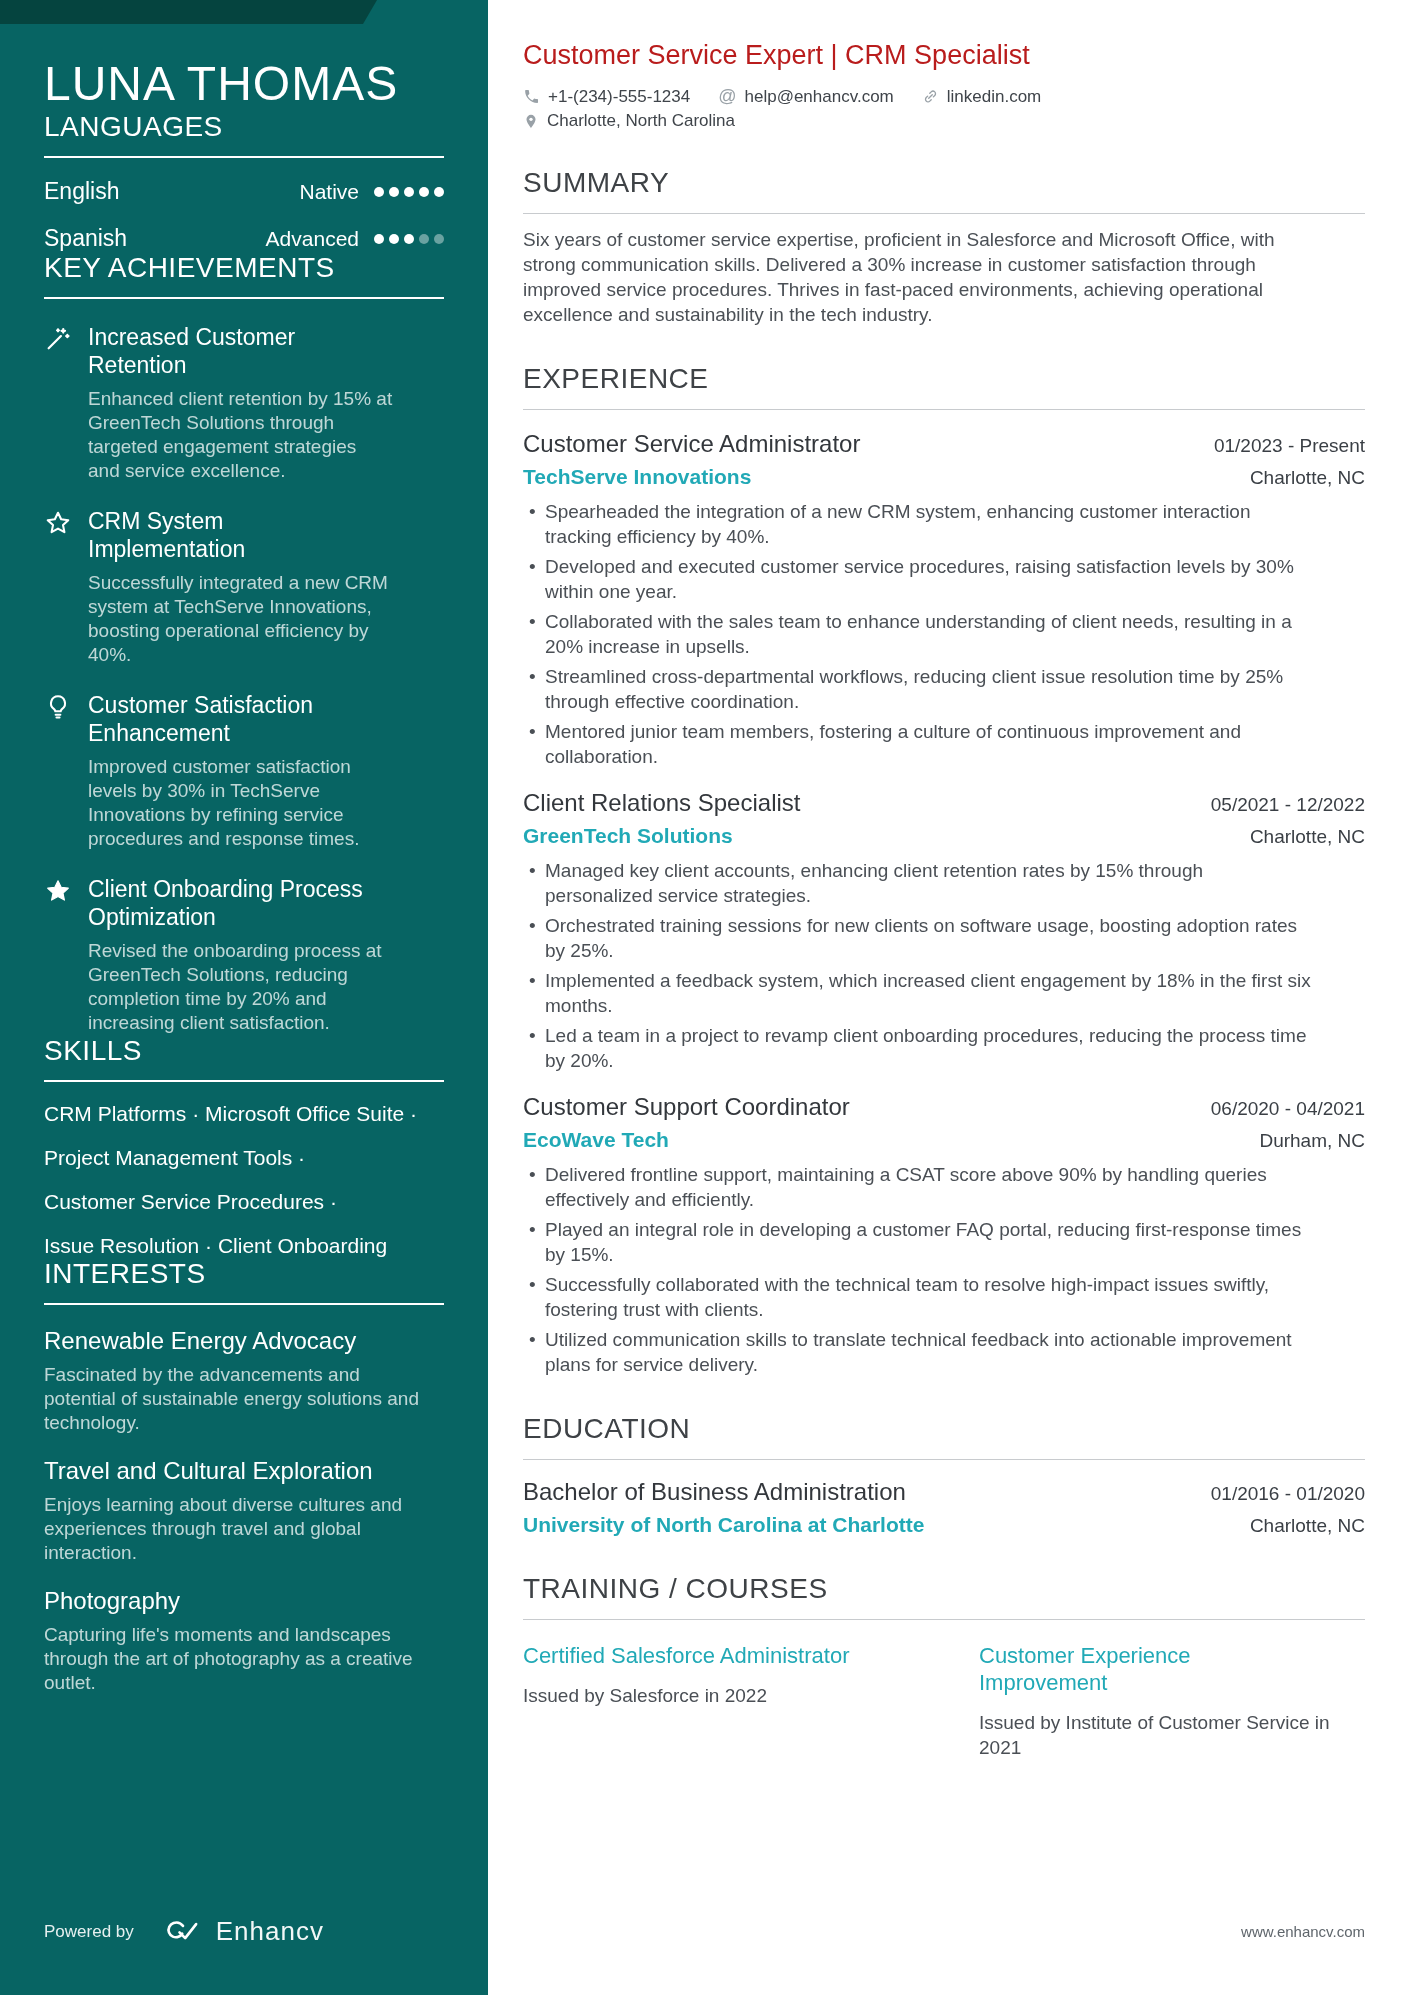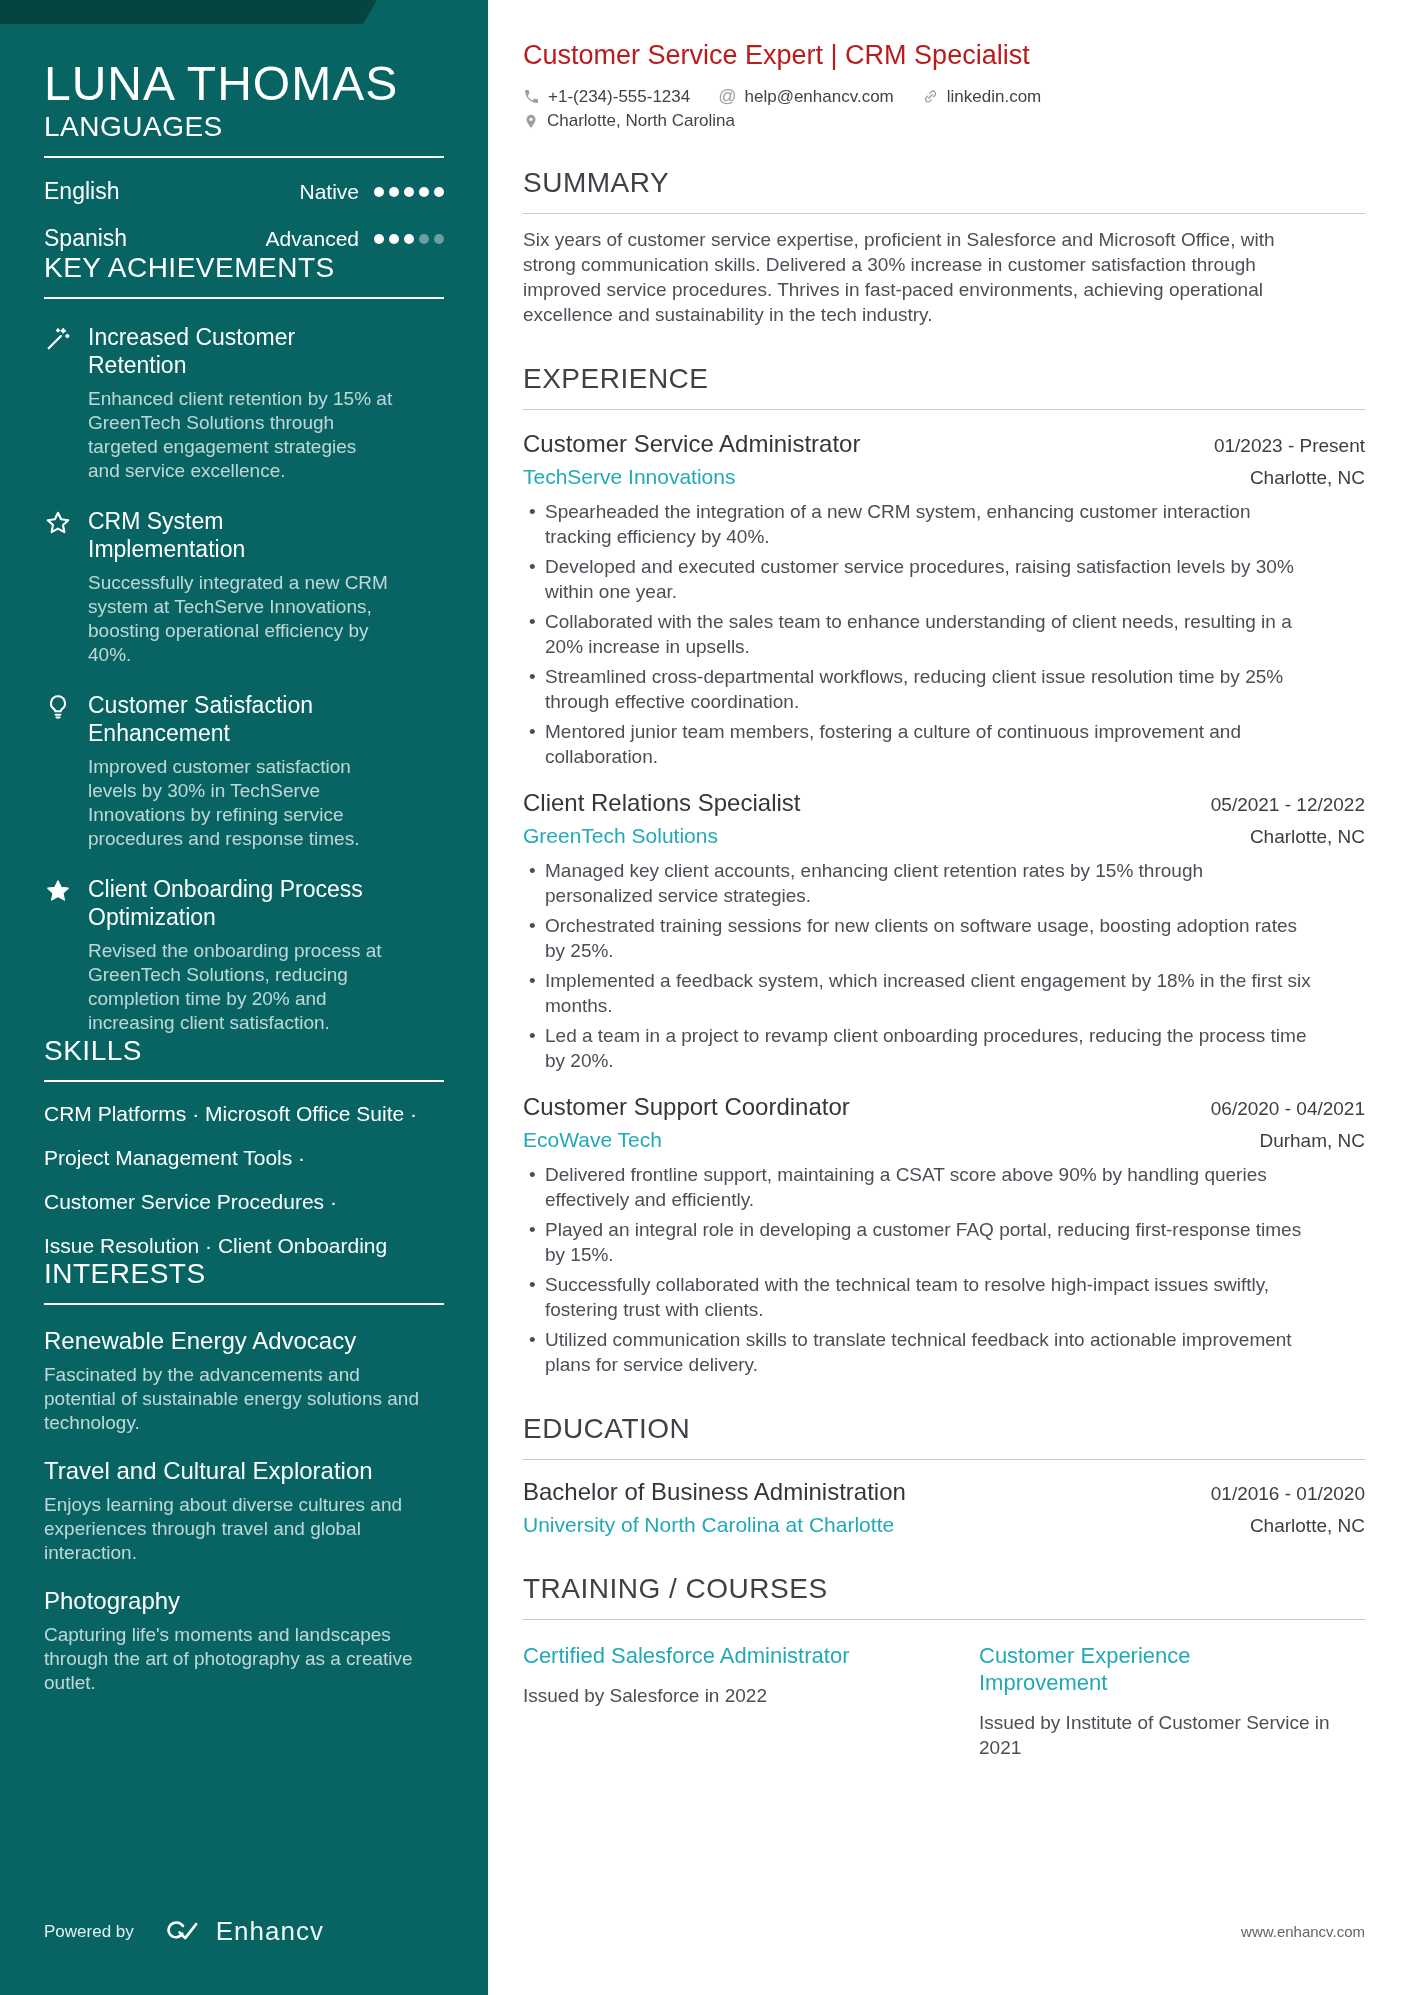--- a/index.html
+++ b/index.html
@@ -52,21 +52,21 @@
   .section { margin-top:36px; }
   .main-heading { font-size:28px; font-weight:500; letter-spacing:.5px; color:#3e4246;
                   padding-bottom:14px; border-bottom:1px solid #c8cbce; }
   .summary-text { margin-top:13px; font-size:19px; line-height:25px; color:#4b5056; max-width:800px; }
 
   .job { margin-top:20px; }
   .job-head { display:flex; justify-content:space-between; align-items:baseline; }
   .job-title { font-size:24px; font-weight:500; color:#33373c; }
   .job-dates { font-size:19px; color:#3a3f45; white-space:nowrap; }
   .job-sub { display:flex; justify-content:space-between; align-items:baseline; margin-top:7px; }
-  .job-company { font-size:21px; font-weight:400; color:#21a9b6; }
+  .job-company { font-size:21px; font-weight:700; color:#21a9b6; }
   .job-loc { font-size:19px; color:#3a3f45; white-space:nowrap; }
   .bullets { margin-top:10px; list-style:none; }
   .bullets li { position:relative; padding-left:22px; font-size:19px; line-height:25px; color:#4a4f55;
                 margin-bottom:5px; max-width:790px; }
   .bullets li::before { content:"•"; position:absolute; left:6px; top:0; color:#4a4f55; }
 
   .edu-block { margin-top:18px; }
   .courses { margin-top:4px; display:grid; grid-template-columns:1fr 1fr; column-gap:70px; }
   .course-title { margin-top:18px; font-size:22px; font-weight:500; color:#21a9b6; line-height:27px; max-width:330px; }
   .course-issued { margin-top:14px; font-size:19px; line-height:25px; color:#4a4f55; max-width:410px; }

